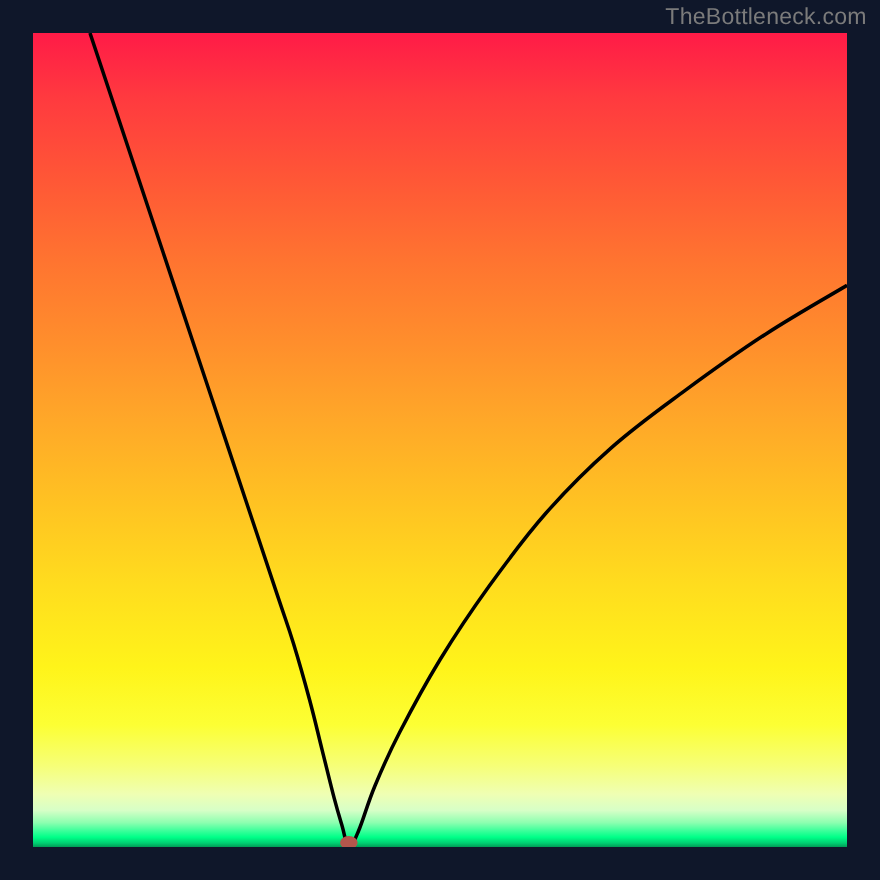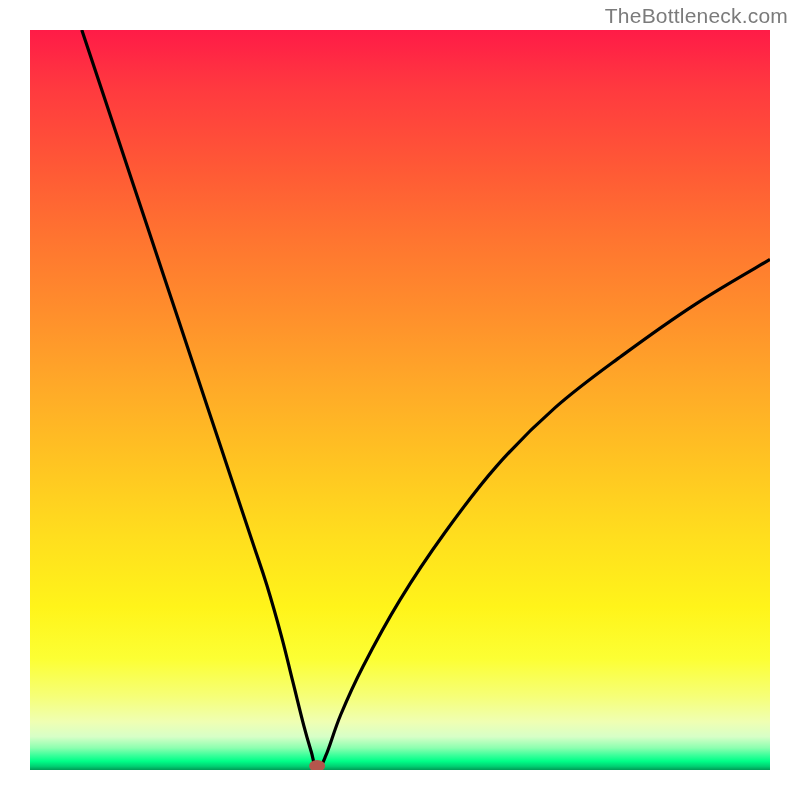--- a/index.html
+++ b/index.html
@@ -10,21 +10,21 @@
     overflow: hidden;
     background: #000;
     font-family: Arial, Helvetica, sans-serif;
   }
   .frame {
     position: absolute;
     top: 0;
     left: 0;
     width: 800px;
     height: 800px;
-    background: #ffffff;
+    background: #0f172a;
   }
   .plot {
     position: absolute;
     top: 30px;
     left: 30px;
     width: 740px;
     height: 740px;
     overflow: hidden;
   }
   .gradient {

